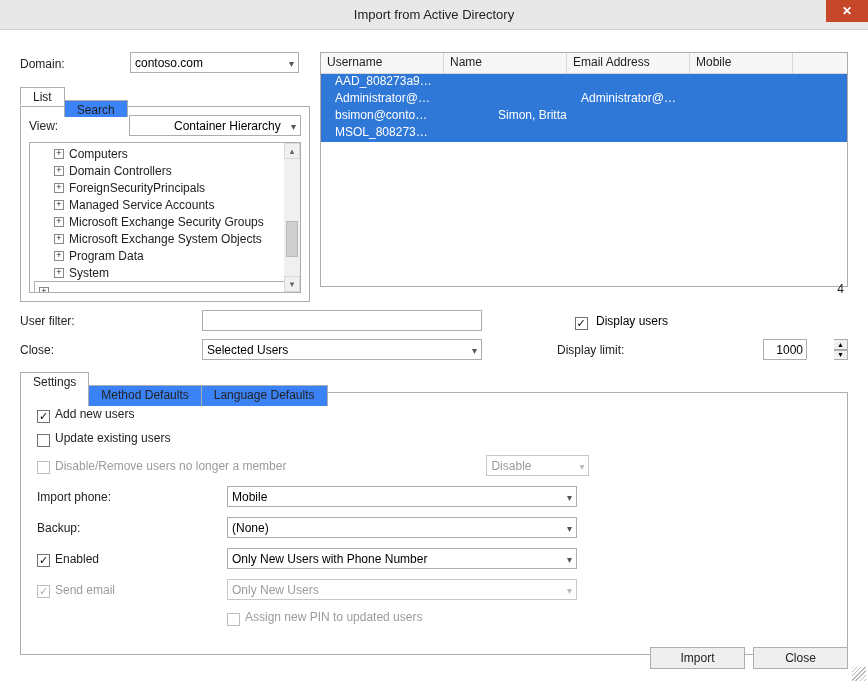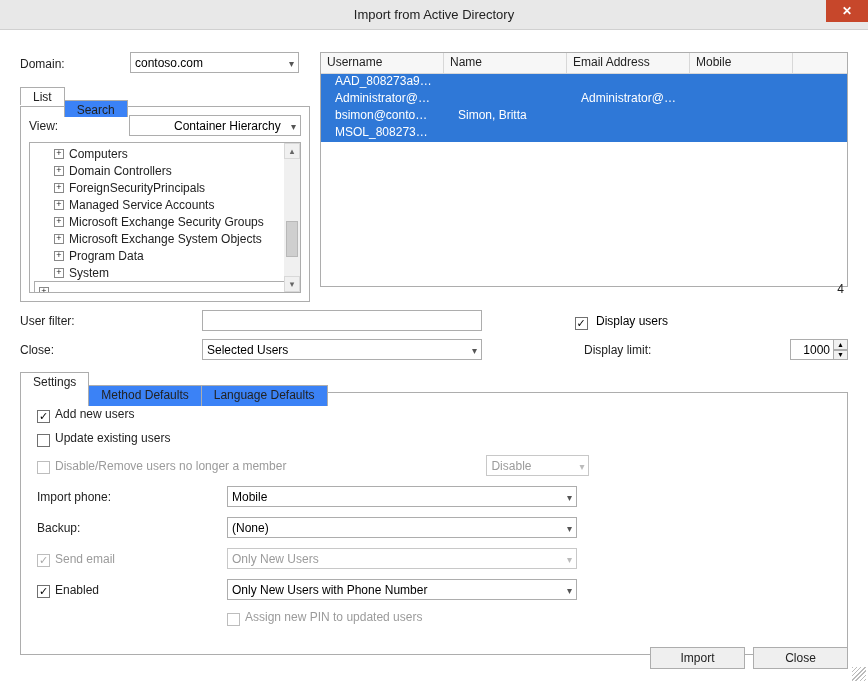--- a/index.html
+++ b/index.html
@@ -47,21 +47,21 @@
   .settings-tabset { display:flex; height:21px; margin-top:12px;}
   .settings-panel { border:1px solid #adadad; border-top:1px solid #adadad; margin-top:-1px; padding:14px 16px 30px; display:flex; flex-direction:column; gap:10px;}
   .settings-row { display:flex; align-items:center; }
   .settings-row .slabel { width:190px; color:#222; display:flex; align-items:center;}
   .settings-row .slabel.disabled { color:#9b9b9b;}
   .sel { height:21px; border:1px solid #adadad; background:#fff; width:350px; display:flex; align-items:center; justify-content:space-between; padding:0 4px;}
   .sel.small { width:103px;}
   .sel.disabled { color:#9b9b9b; border-color:#c8c8c8; }
   .sel .caret::after{ content:"▾"; font-size:10px; color:#555;}
   .sel.disabled .caret::after{ color:#bbb;}
-  .spin { display:flex; height:21px;}
+  .spin { display:flex; height:21px;gap:27px;}
   .spin input { width:44px; height:21px; border:1px solid #adadad; text-align:right; padding-right:3px;}
   .spin .btns { display:flex; flex-direction:column; width:14px;}
   .spin .b { flex:1; border:1px solid #adadad; border-left:none; font-size:7px; display:flex; align-items:center; justify-content:center; background:#f1f1f1;}
   .footer-buttons { position:absolute; right:20px; bottom:14px; display:flex; gap:8px;}
   .btn { width:95px; height:22px; background:#efefef; border:1px solid #adadad; display:flex; align-items:center; justify-content:center; color:#222;}
   .count-badge { position:absolute; right:24px; top:300px; color:#222;}
   .resize-grip { position:absolute; right:2px; bottom:2px; width:14px; height:14px; background:
     repeating-linear-gradient(135deg,#bbb,#bbb 1px,transparent 1px,transparent 3px);}
 </style>
 </head>
@@ -168,21 +168,21 @@
             <div class="gc" style="width:103px;"></div>
           </div>
           <div class="grow">
             <div class="gc" style="width:123px;">Administrator@contos...</div>
             <div class="gc" style="width:123px;"></div>
             <div class="gc" style="width:123px;">Administrator@contos...</div>
             <div class="gc" style="width:103px;"></div>
           </div>
           <div class="grow">
             <div class="gc" style="width:123px;">bsimon@contoso.com</div>
-            <div class="gc" style="width:123px;">Simon, Britta</div>
+            <div class="gc" style="width:123px;margin-left:40px;">Simon, Britta</div>
             <div class="gc" style="width:123px;"></div>
             <div class="gc" style="width:103px;"></div>
           </div>
           <div class="grow">
             <div class="gc" style="width:123px;">MSOL_808273a96d74</div>
             <div class="gc" style="width:123px;"></div>
             <div class="gc" style="width:123px;"></div>
             <div class="gc" style="width:103px;"></div>
           </div>
         </div>
@@ -256,36 +256,36 @@
         </div>
       </div>
       <div class="settings-row">
         <span class="slabel">Backup:</span>
         <div class="sel">
           <span>(None)</span>
           <span class="caret"></span>
         </div>
       </div>
       <div class="settings-row">
+        <label class="slabel">
+          <span class="chk checked"></span>
+          <span>Enabled</span>
+        </label>
+        <div class="sel">
+          <span>Only New Users with Phone Number</span>
+          <span class="caret"></span>
+        </div>
+      </div>
+      <div class="settings-row">
         <label class="slabel disabled">
           <span class="chk disabled checked"></span>
           <span>Send email</span>
         </label>
         <div class="sel disabled">
           <span>Only New Users</span>
-          <span class="caret"></span>
-        </div>
-      </div>
-      <div class="settings-row">
-        <label class="slabel">
-          <span class="chk checked"></span>
-          <span>Enabled</span>
-        </label>
-        <div class="sel">
-          <span>Only New Users with Phone Number</span>
           <span class="caret"></span>
         </div>
       </div>
       <div class="settings-row" style="padding-left:190px;">
         <label class="slabel disabled" style="width:auto;">
           <span class="chk disabled"></span>
           <span>Assign new PIN to updated users</span>
         </label>
       </div>
     </div>

